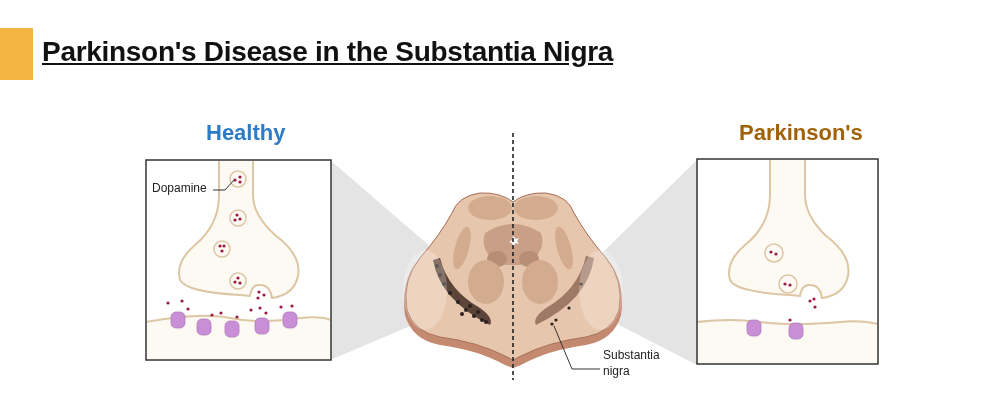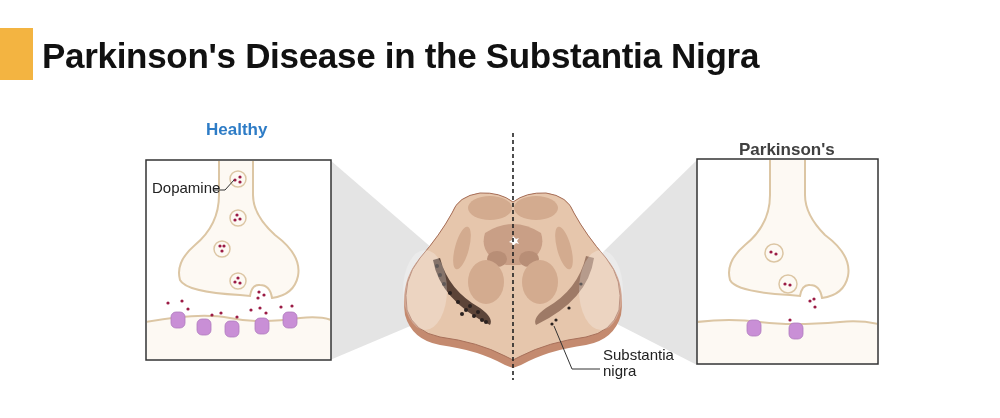--- a/index.html
+++ b/index.html
@@ -1,23 +1,23 @@
 <!DOCTYPE html>
 <html><head>
 <meta charset="utf-8">
 <style>
   html, body { margin:0; padding:0; background:#ffffff; }
   body { width:1000px; height:418px; position:relative; overflow:hidden; font-family:"Liberation Sans", sans-serif; }
   .accent-bar { position:absolute; left:0; top:28px; width:33px; height:52px; background:#F3B441; }
-  .title { position:absolute; left:42px; top:36px; font-size:35px; font-weight:bold; color:#111; letter-spacing:-0.3px; }
-  .panel-label { position:absolute; font-size:17px; font-weight:bold; }
+  .title { position:absolute; left:42px; top:36px; font-size:28px; font-weight:bold; color:#111; letter-spacing:-0.3px;text-decoration:underline; }
+  .panel-label { position:absolute; font-size:22px; font-weight:bold; }
   .lbl-healthy { left:206px; top:120px; color:#2E7CC6; }
-  .lbl-pd { left:739px; top:120px; color:#404040;margin-top:20px; }
+  .lbl-pd { left:739px; top:120px; color:#a16207; }
   svg.main { position:absolute; left:0; top:0; }
-  .annot { position:absolute; font-size:15px; color:#222; line-height:16px; }
+  .annot { position:absolute; font-size:12px; color:#222; line-height:16px; }
   .annot-dopamine { left:152px; top:180px; }
   .annot-sn { left:603px; top:347px; }
 </style>
 </head>
 <body>
 
 <div class="accent-bar"></div>
 <div class="title">Parkinson's Disease in the Substantia Nigra</div>
 
 <div class="panel-label lbl-healthy">Healthy</div>

